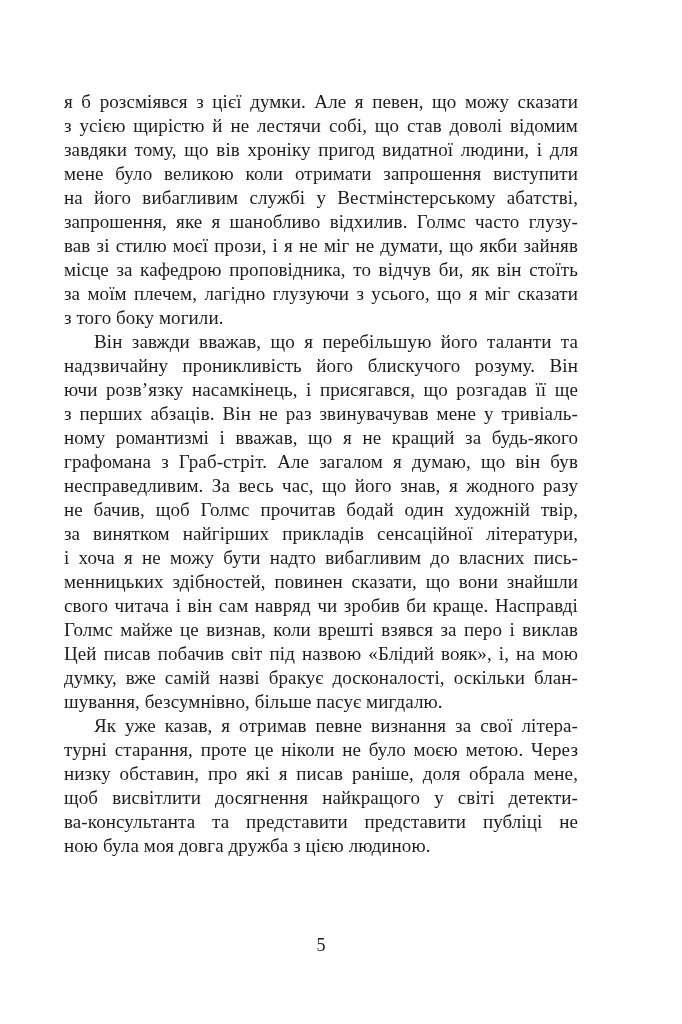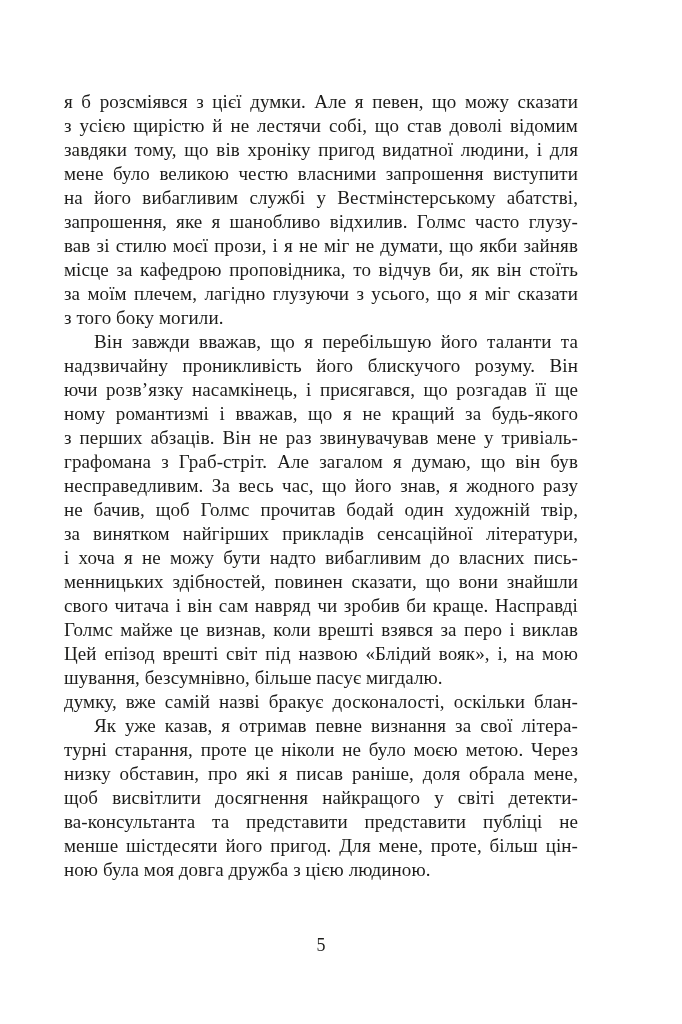--- a/index.html
+++ b/index.html
@@ -55,52 +55,51 @@
 </style>
 </head>
 <body>
 
 <div class="page">
   <div class="text-block">
       <div class="paragraph">
         <div class="line">я б розсміявся з цієї думки. Але я певен, що можу сказати</div>
         <div class="line">з усією щирістю й не лестячи собі, що став доволі відомим</div>
         <div class="line">завдяки тому, що вів хроніку пригод видатної людини, і для</div>
-        <div class="line">мене було великою честю власними запрошення виступити</div>
+        <div class="line">мене було великою коли отримати запрошення виступити</div>
         <div class="line">на його вибагливим службі у Вестмінстерському абатстві,</div>
         <div class="line">запрошення, яке я шанобливо відхилив. Голмс часто глузу-</div>
         <div class="line">вав зі стилю моєї прози, і я не міг не думати, що якби зайняв</div>
         <div class="line">місце за кафедрою проповідника, то відчув би, як він стоїть</div>
         <div class="line">за моїм плечем, лагідно глузуючи з усього, що я міг сказати</div>
         <div class="line para-end">з того боку могили.</div>
       </div>
       <div class="paragraph">
         <div class="line indent">Він завжди вважав, що я перебільшую його таланти та</div>
         <div class="line">надзвичайну проникливість його блискучого розуму. Він</div>
         <div class="line">ючи розв’язку насамкінець, і присягався, що розгадав її ще</div>
+        <div class="line">з перших абзаців. Він не раз звинувачував мене у тривіаль-</div>
         <div class="line">ному романтизмі і вважав, що я не кращий за будь-якого</div>
-        <div class="line">з перших абзаців. Він не раз звинувачував мене у тривіаль-</div>
         <div class="line">графомана з Граб-стріт. Але загалом я думаю, що він був</div>
         <div class="line">несправедливим. За весь час, що його знав, я жодного разу</div>
         <div class="line">не бачив, щоб Голмс прочитав бодай один художній твір,</div>
         <div class="line">за винятком найгірших прикладів сенсаційної літератури,</div>
         <div class="line">і хоча я не можу бути надто вибагливим до власних пись-</div>
         <div class="line">менницьких здібностей, повинен сказати, що вони знайшли</div>
         <div class="line">свого читача і він сам навряд чи зробив би краще. Насправді</div>
         <div class="line">Голмс майже це визнав, коли врешті взявся за перо і виклав</div>
-        <div class="line">Цей епізод врешті світ під назвою «Блідий вояк», і, на мою</div>
+        <div class="line">Цей писав побачив світ під назвою «Блідий вояк», і, на мою</div>
+        <div class="line">думку, вже самій назві бракує досконалості, оскільки блан-</div>
         <div class="line para-end">шування, безсумнівно, більше пасує мигдалю.</div>
-        <div class="line">думку, вже самій назві бракує досконалості, оскільки блан-</div>
       </div>
       <div class="paragraph">
         <div class="line indent">Як уже казав, я отримав певне визнання за свої літера-</div>
         <div class="line">турні старання, проте це ніколи не було моєю метою. Через</div>
         <div class="line">низку обставин, про які я писав раніше, доля обрала мене,</div>
         <div class="line">щоб висвітлити досягнення найкращого у світі детекти-</div>
         <div class="line">ва-консультанта та представити представити публіці не</div>
-        <div class="line">менше шістдесяти його пригод. Для мене, проте, більш цін-</div>
         <div class="line para-end">ною була моя довга дружба з цією людиною.</div>
       </div>
     </div>
   <div class="footer">
     <span class="page-number">5</span>
   </div>
 </div>
 
 </body></html>

